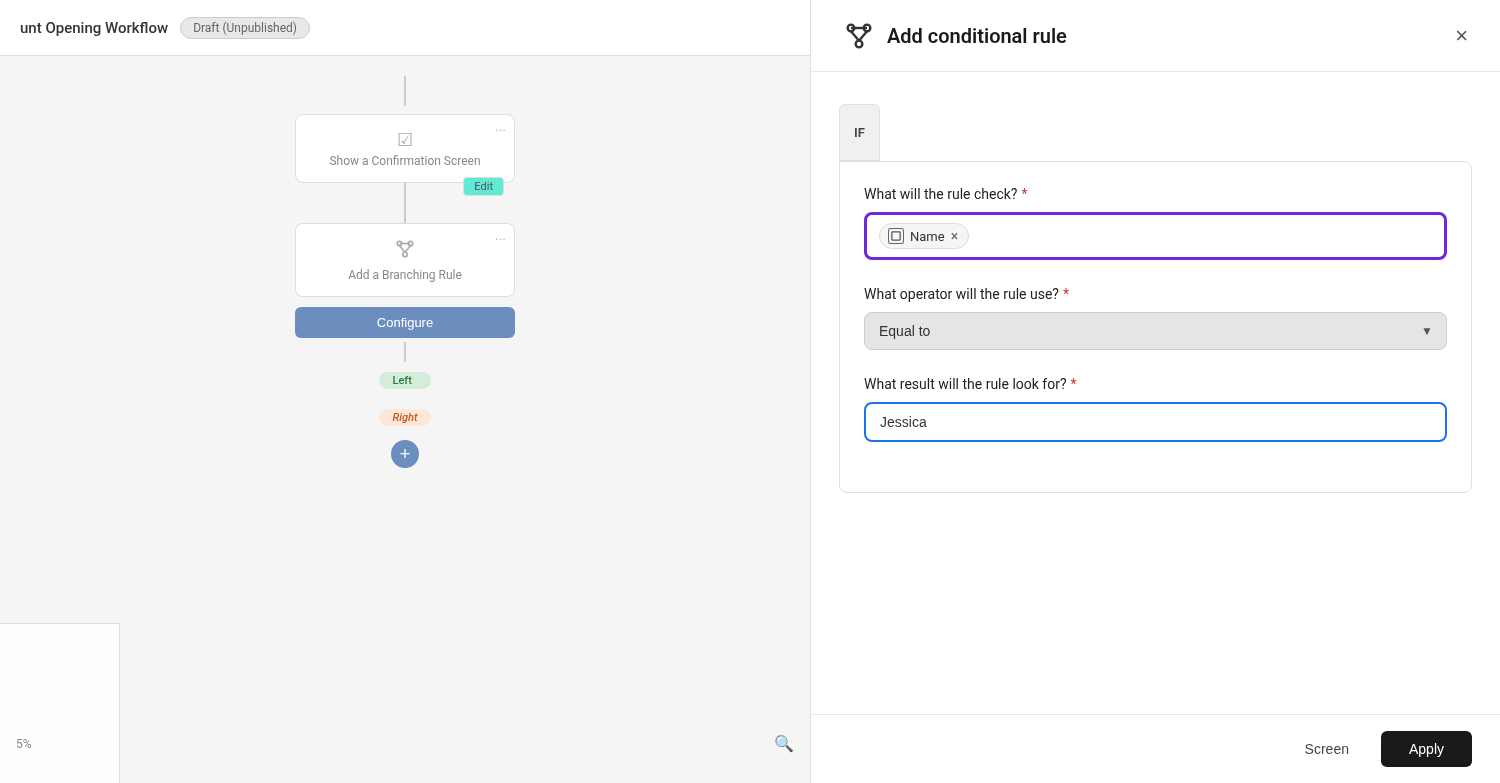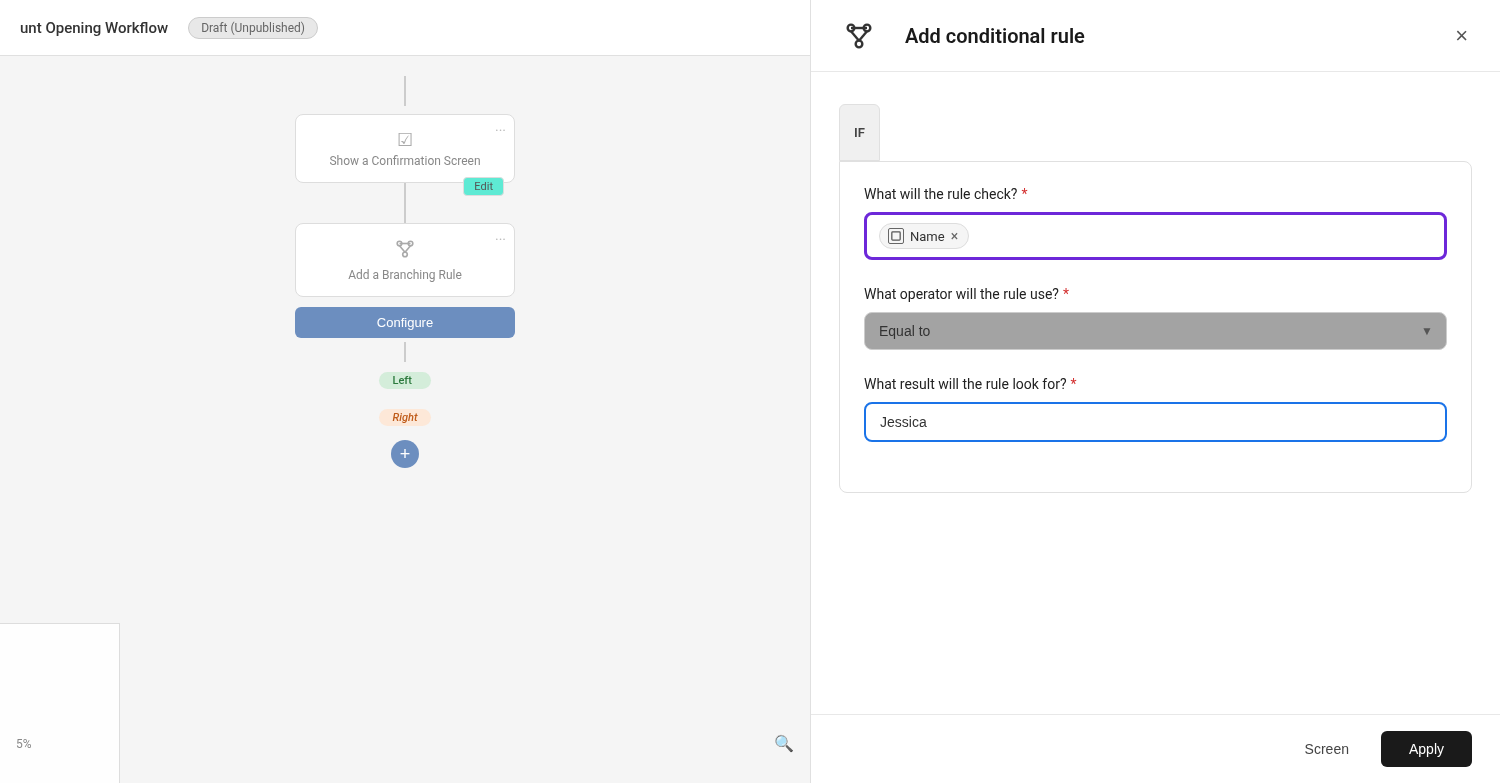--- a/index.html
+++ b/index.html
@@ -22,21 +22,21 @@
       overflow: hidden;
     }
 
     .workflow-header {
       height: 56px;
       background: #ffffff;
       border-bottom: 1px solid #e0e0e0;
       display: flex;
       align-items: center;
       padding: 0 20px;
-      gap: 20px;
+      gap: 12px;
     }
 
     .workflow-title {
       font-size: 15px;
       font-weight: 500;
       color: #333;
     }
 
     .draft-badge {
       background: #e8e8e8;
@@ -215,21 +215,21 @@
       justify-content: space-between;
       padding: 0 28px;
       height: 72px;
       border-bottom: 1px solid #e8e8e8;
       flex-shrink: 0;
     }
 
     .panel-header-left {
       display: flex;
       align-items: center;
-      gap: 26px;
+      gap: 8px;
     }
 
     .panel-icon {
       width: 40px;
       height: 40px;
       display: flex;
       align-items: center;
       justify-content: center;
     }
 
@@ -342,21 +342,21 @@
 
     
     .select-field {
       width: 100%;
       border: 1px solid #ccc;
       border-radius: 8px;
       padding: 10px 14px;
       font-size: 14px;
       color: #333;
       appearance: none;
-      background: #a3a3a3;
+      background: #e5e5e5;
       cursor: pointer;
       outline: none;
     }
 
     .select-wrapper {
       position: relative;
     }
 
     .select-arrow {
       position: absolute;

